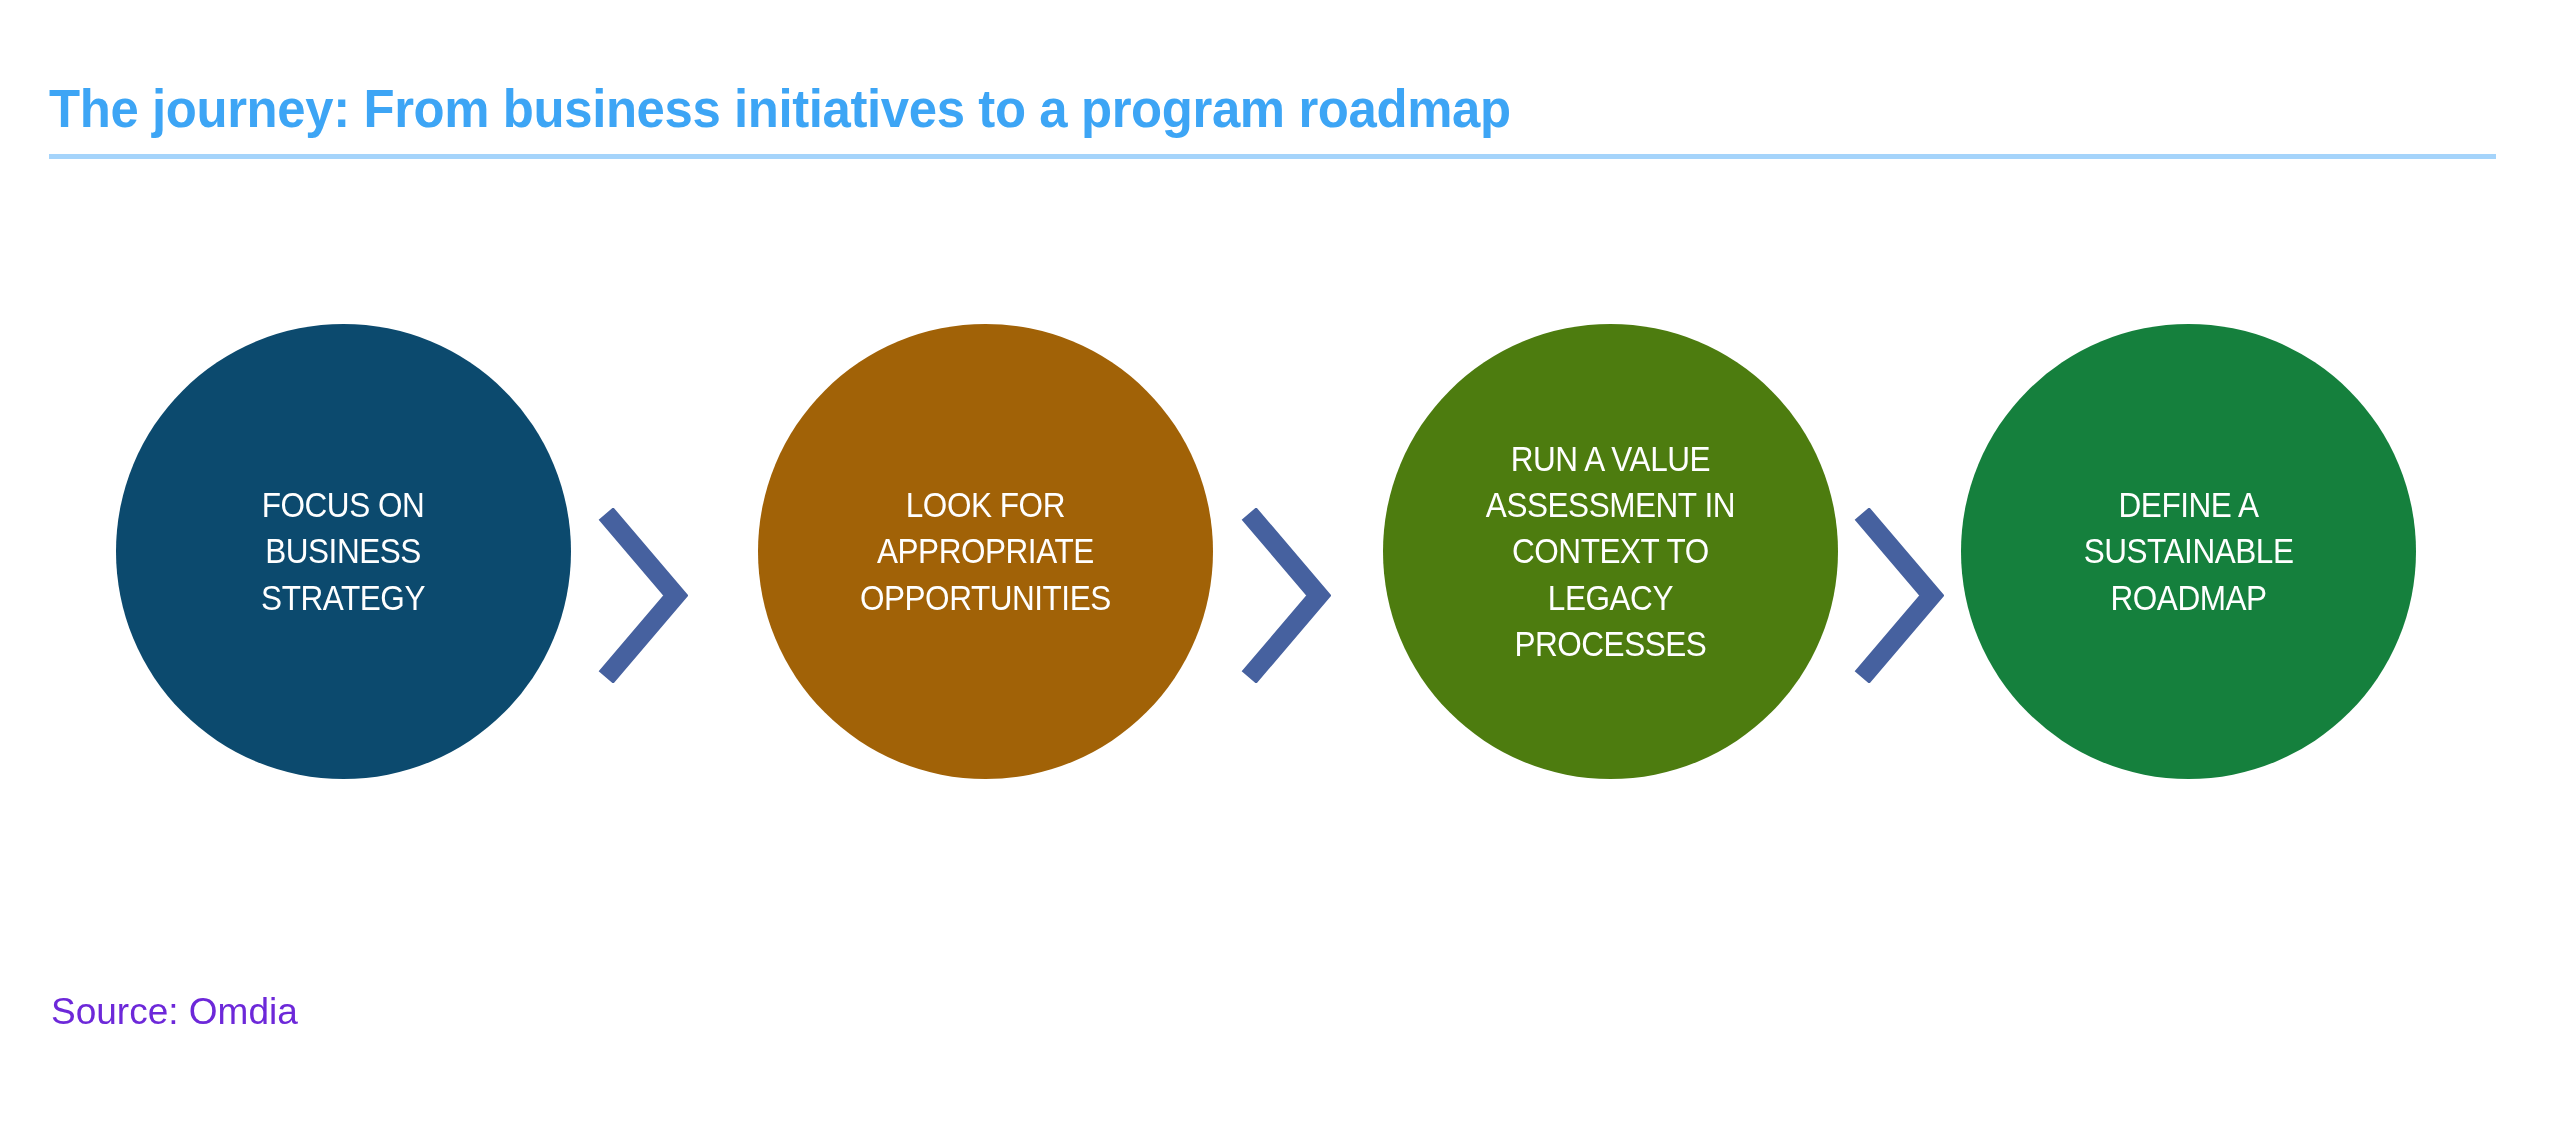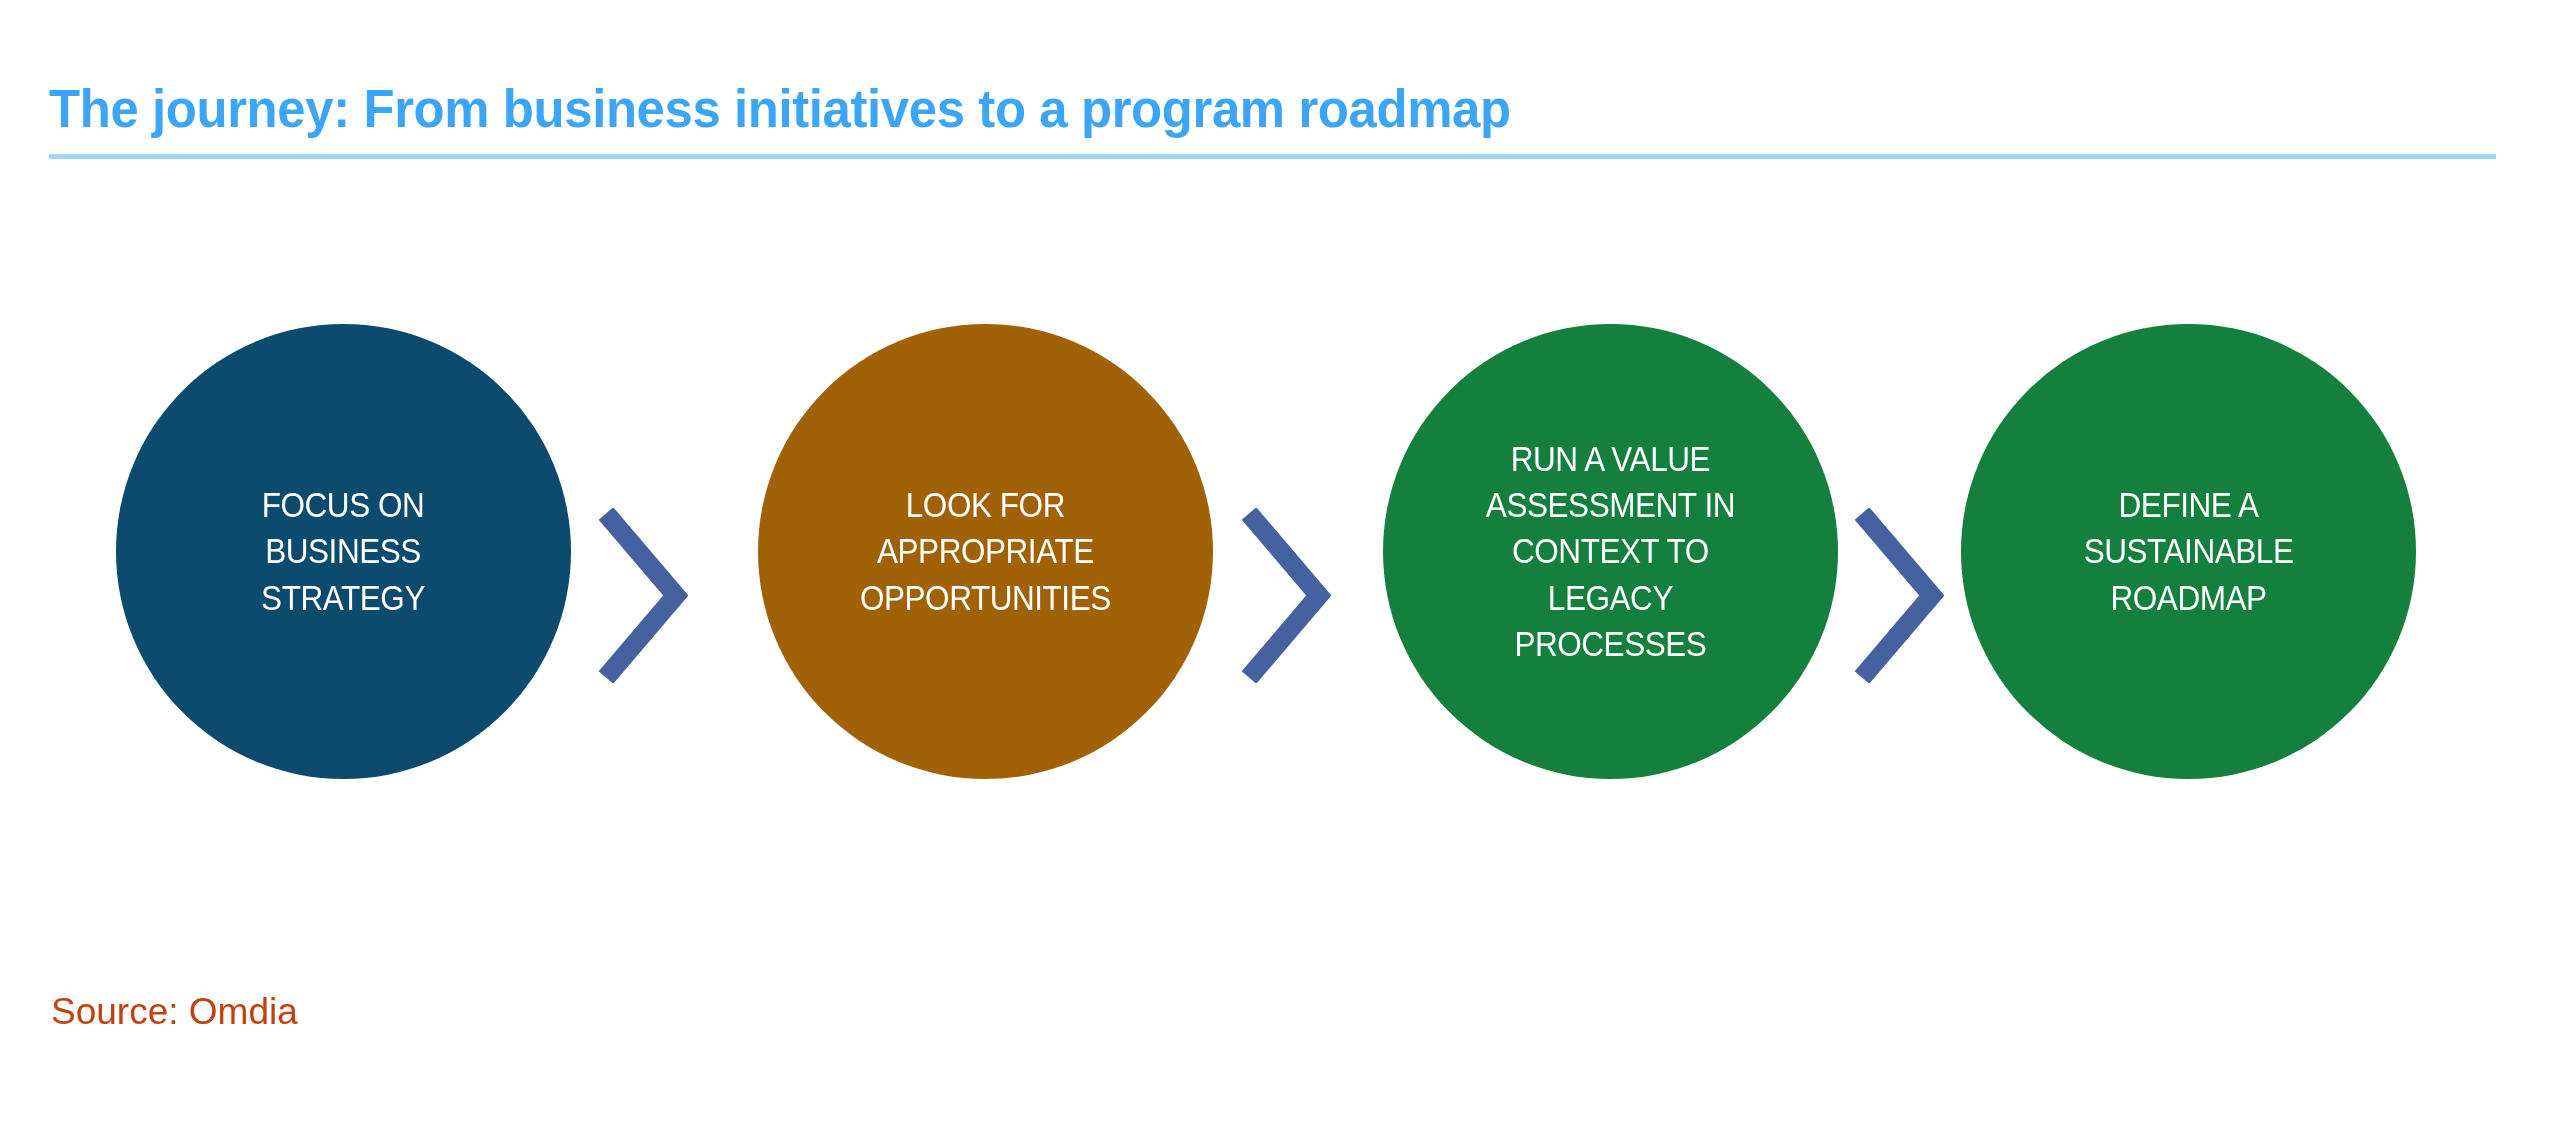--- a/index.html
+++ b/index.html
@@ -98,21 +98,21 @@
   .chev-1 { left: 1235px; }
   .chev-2 { left: 1848px; }
 
   
   .source {
     position: absolute;
     left: 51px;
     top: 991px;
     font-family: "Liberation Sans", sans-serif;
     font-size: 37px;
-    color: #c2410c;
+    color: #6d28d9;
     letter-spacing: 0px;
   }
 </style>
 </head>
 <body>
 
 <div class="slide">
 
   <div class="header">
     <div class="title">The journey: From business initiatives to a program roadmap</div>
@@ -138,21 +138,21 @@
 APPROPRIATE
 OPPORTUNITIES</div>
     </div>
 
     <div class="chev chev-1">
       <svg viewBox="0 0 110 200" xmlns="http://www.w3.org/2000/svg">
         <path d="M16 6 L96 100 L16 194" fill="none" stroke="#46619f" stroke-width="22" stroke-linecap="butt" stroke-linejoin="miter"></path>
       </svg>
     </div>
 
-    <div class="node node-2" style="background:#15803d">
+    <div class="node node-2" style="background:#4d7c0f">
       <div class="node-label">RUN A VALUE
 ASSESSMENT IN
 CONTEXT TO
 LEGACY
 PROCESSES</div>
     </div>
 
     <div class="chev chev-2">
       <svg viewBox="0 0 110 200" xmlns="http://www.w3.org/2000/svg">
         <path d="M16 6 L96 100 L16 194" fill="none" stroke="#46619f" stroke-width="22" stroke-linecap="butt" stroke-linejoin="miter"></path>

